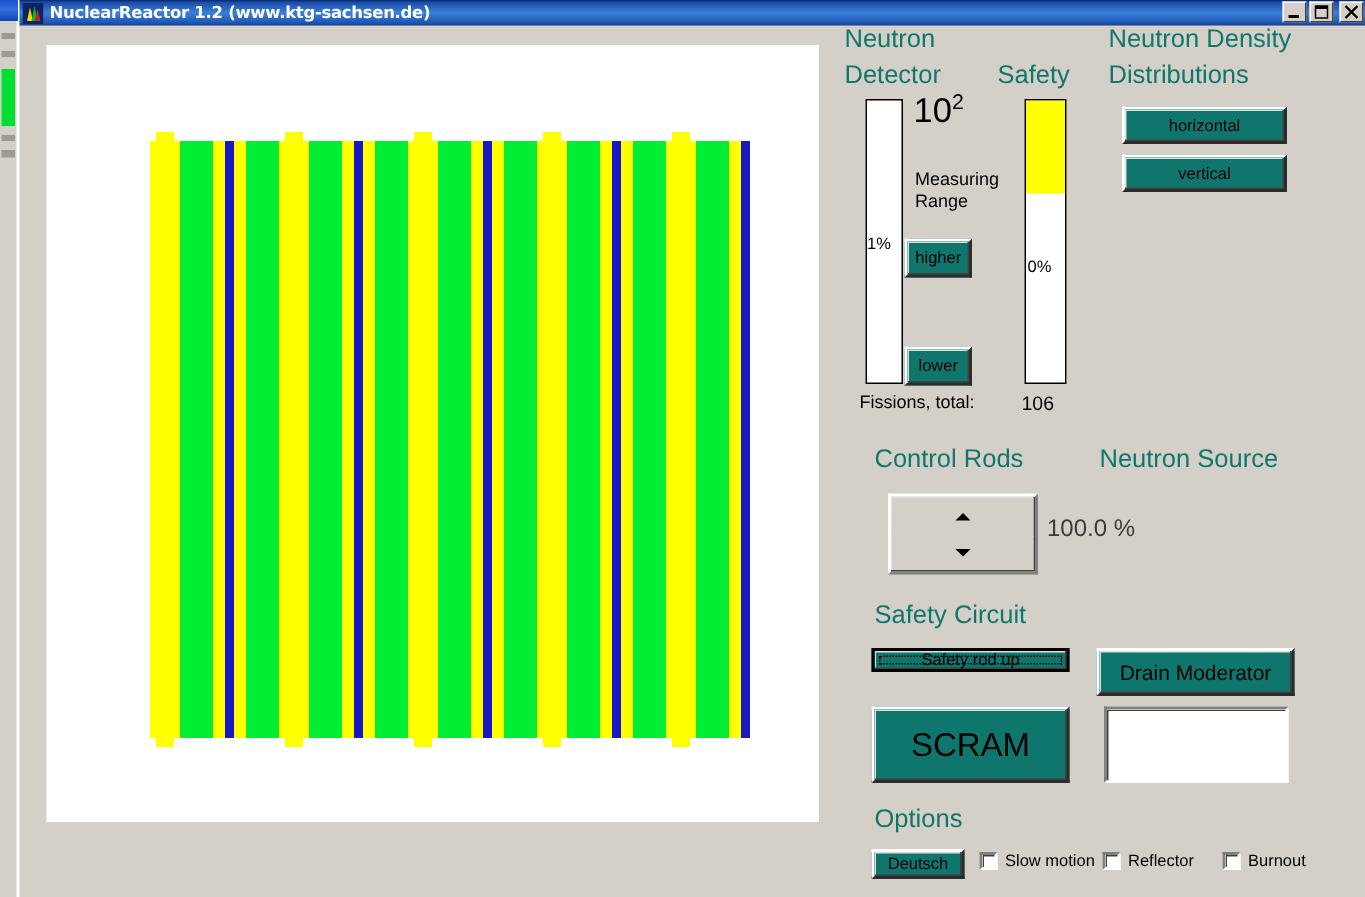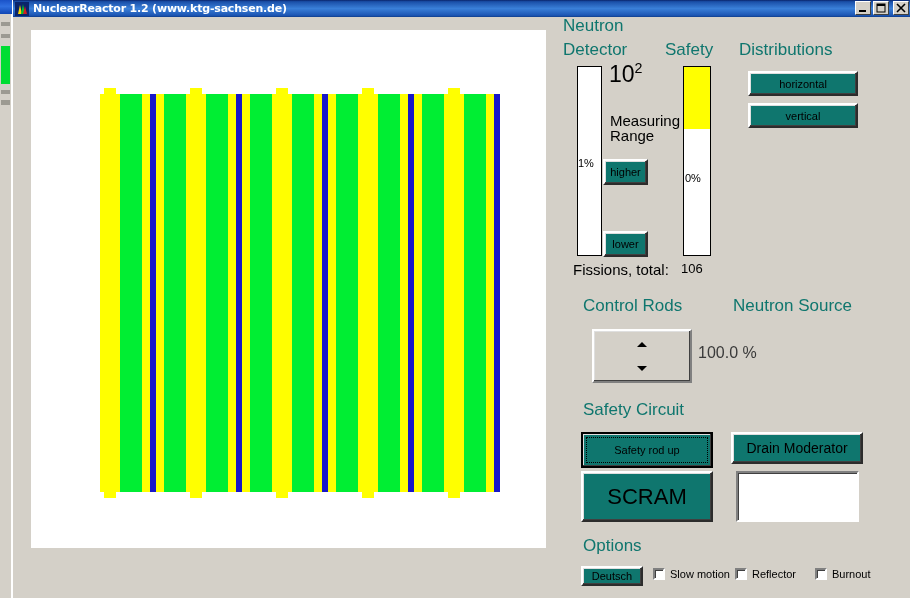--- a/index.html
+++ b/index.html
@@ -140,21 +140,21 @@
 
   
   .heading {
     position: absolute;
     font-size: 17px;
     color: #0f766e;
     white-space: nowrap;
   }
   .small-label {
     position: absolute;
-    font-size: 15px;
+    font-size: 12px;
     color: #000;
     white-space: nowrap;
   }
 
   
   .btn {
     position: absolute;
     background: #0f766e;
     border: 2px outset #d4d0c8;
     border-top-color: #ffffff;
@@ -385,20 +385,21 @@
 
     <div class="small-label" style="left:560px; top:261px;">Fissions, total:</div>
 
     <div class="heading" style="left:652px; top:40px;">Safety</div>
     <div class="gauge" style="left:670px; top:66px; width:28px; height:190px;">
       <div class="gauge-fill" style="height:33%;"></div>
     </div>
     <div class="gauge-pct" style="left:672px; top:172px;">0%</div>
     <div style="position:absolute; left:668px; top:261px; font-size:13px; color:#000;">106</div>
 
+    <div class="heading" style="left:726px; top:16px;">Neutron Density</div>
     <div class="heading" style="left:726px; top:40px;">Distributions</div>
     <div class="btn" style="left:735px; top:71px; width:110px; height:25px; font-size:11px;">
       <span>horizontal</span>
     </div>
     <div class="btn" style="left:735px; top:103px; width:110px; height:25px; font-size:11px;">
       <span>vertical</span>
     </div>
 
     <div class="heading" style="left:570px; top:296px;">Control Rods</div>
     <div id="rod-spinner">
@@ -408,21 +409,21 @@
       <div class="spin-divider"></div>
       <div class="spin-half spin-dn">
         <span class="arrow-dn"></span>
       </div>
     </div>
     <div style="position:absolute; left:685px; top:344px; font-size:16px; color:#3a3a3a;">100.0 %</div>
 
     <div class="heading" style="left:720px; top:296px;">Neutron Source</div>
 
     <div class="heading" style="left:570px; top:400px;">Safety Circuit</div>
-    <div class="btn focused" style="left:568px; top:432px; width:132px; height:36px; font-size:11px; border:2px solid #000;">
+    <div class="btn focused" style="left:568px; top:432px; width:132px; height:16px; font-size:11px; border:2px solid #000;">
       <span class="focus-ring"></span>
       <span>Safety rod up</span>
     </div>
     <div class="btn" style="left:718px; top:432px; width:132px; height:32px; font-size:14px;">
       <span>Drain Moderator</span>
     </div>
     <div class="btn" style="left:568px; top:471px; width:132px; height:51px; font-size:22px;">
       <span>SCRAM</span>
     </div>
     <div id="status-box">

